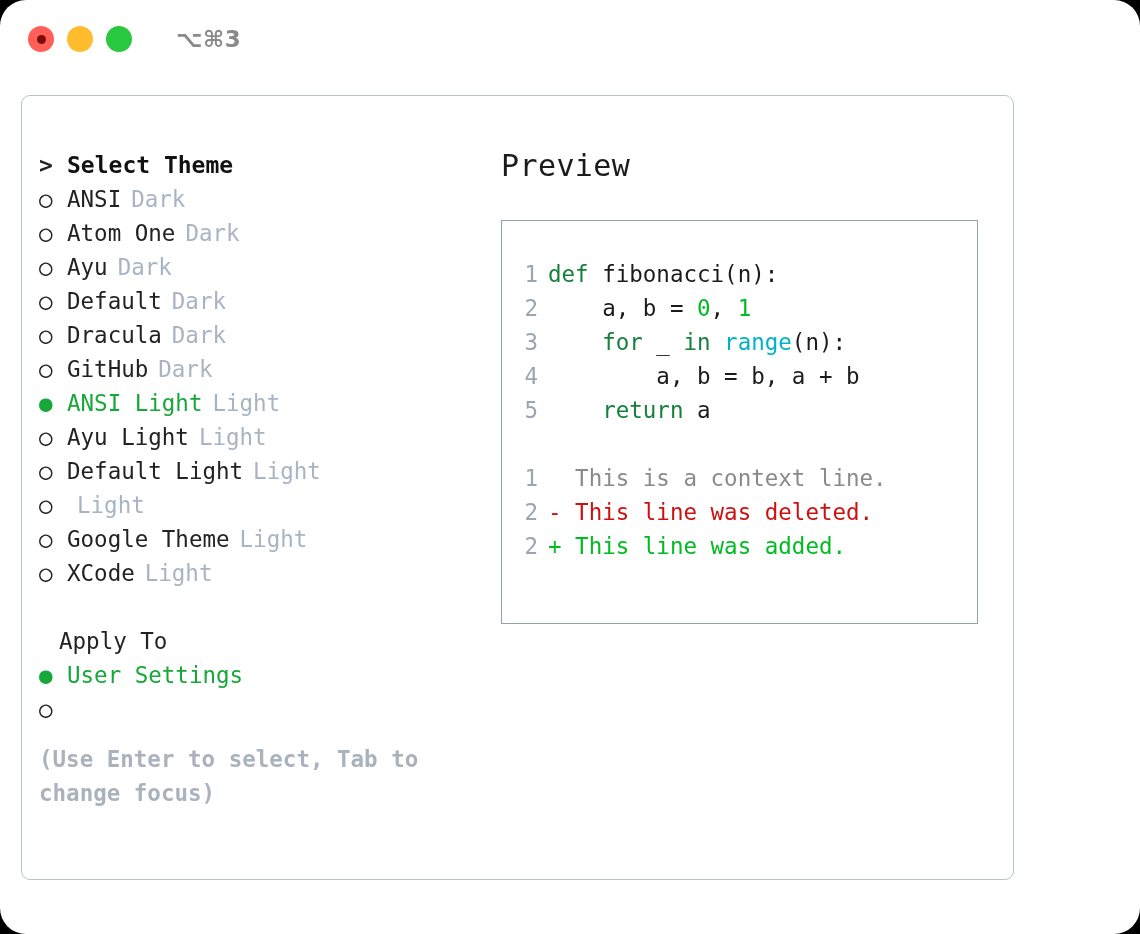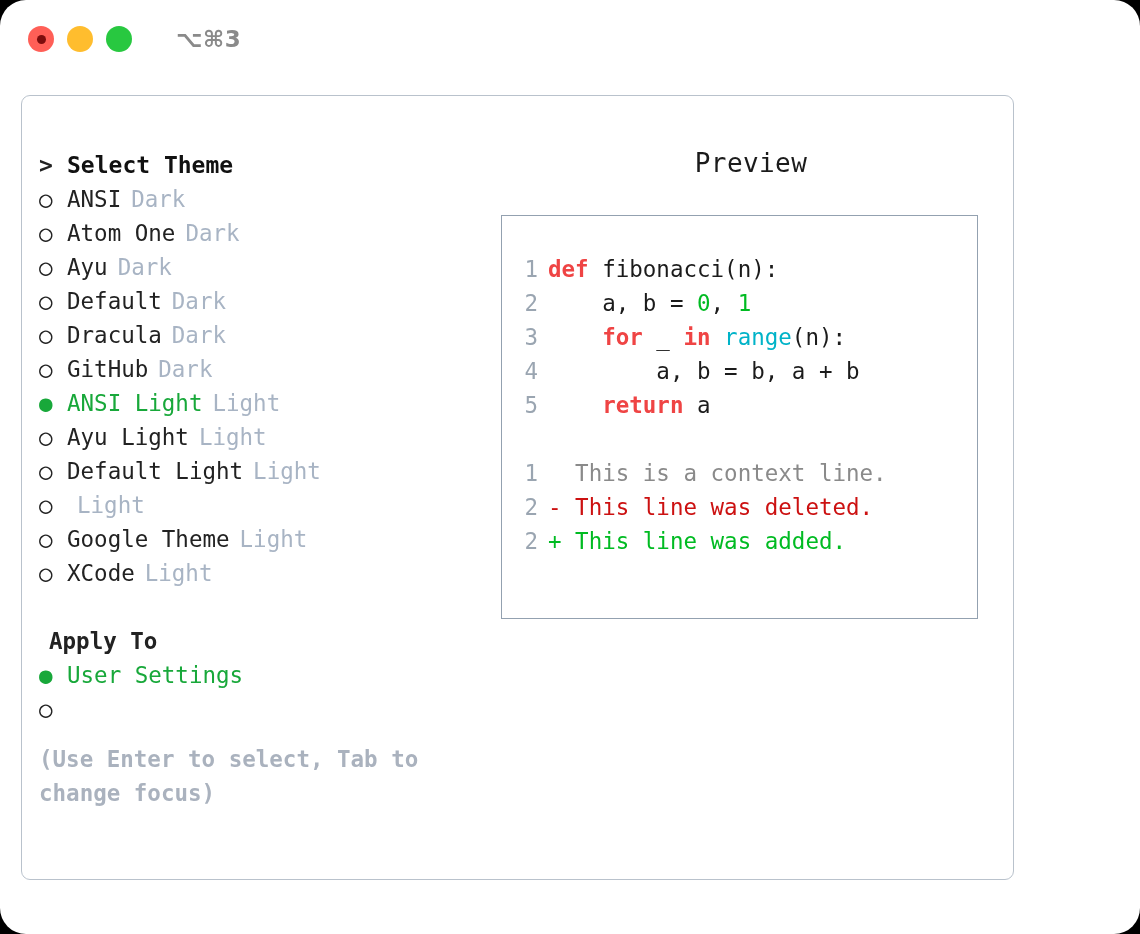--- a/index.html
+++ b/index.html
@@ -106,46 +106,45 @@
   .row { display: flex; align-items: baseline; }
   .row-label { color: #222222; }
   .row-label.selected { color: #18a83a; }
   .variant {
     color: #a8b4c4;
     margin-left: 10px;
   }
 
   .section-gap { height: 34px; }
   .apply-header {
-    margin-left: 10px;
+    margin-left: 20px;
     color: #222222;
-    font-weight: bold;
+    font-weight: normal;
   }
   .hint {
     color: #aab2be;
     font-size: 22.5px;
     line-height: 34px;
     width: 420px;
     white-space: normal;
   }
   .hint-wrap { margin-top: 16px; font-weight: bold; }
 
   
   .right-col {
     position: absolute;
     left: 479px;
     top: 52px;
     width: 500px;
   }
   .preview-title {
     font-family: "DejaVu Sans Mono", "Liberation Mono", monospace;
-    font-size: 26px;
+    font-size: 30px;
     color: #1b1b1b;
     letter-spacing: 0.4px;
-    text-align: center;
   }
   .code-panel {
     margin-top: 37px;
     width: 477px;
     height: 404px;
     border: 1.5px solid #93a1b0;
     background: #ffffff;
     padding: 36px 0 0 0;
   }
   .code-line {
@@ -156,21 +155,21 @@
     white-space: pre;
   }
   .lineno {
     width: 46px;
     text-align: right;
     color: #9aa5b1;
     padding-right: 10px;
     flex: none;
   }
   .code-text { color: #1b1b1b; }
-  .kw   { color: #ef4444; font-weight: bold; }
+  .kw   { color: #15803d; }
   .fn   { color: #00b3c8; }
   .num  { color: #00bb22; }
   .ctx  { color: #8a8a8a; text-align: center; }
   .del  { color: #cc1111; }
   .add  { color: #00bb22; }
   .blank-line { height: 34px; }
 </style>
 </head>
 <body>
 

